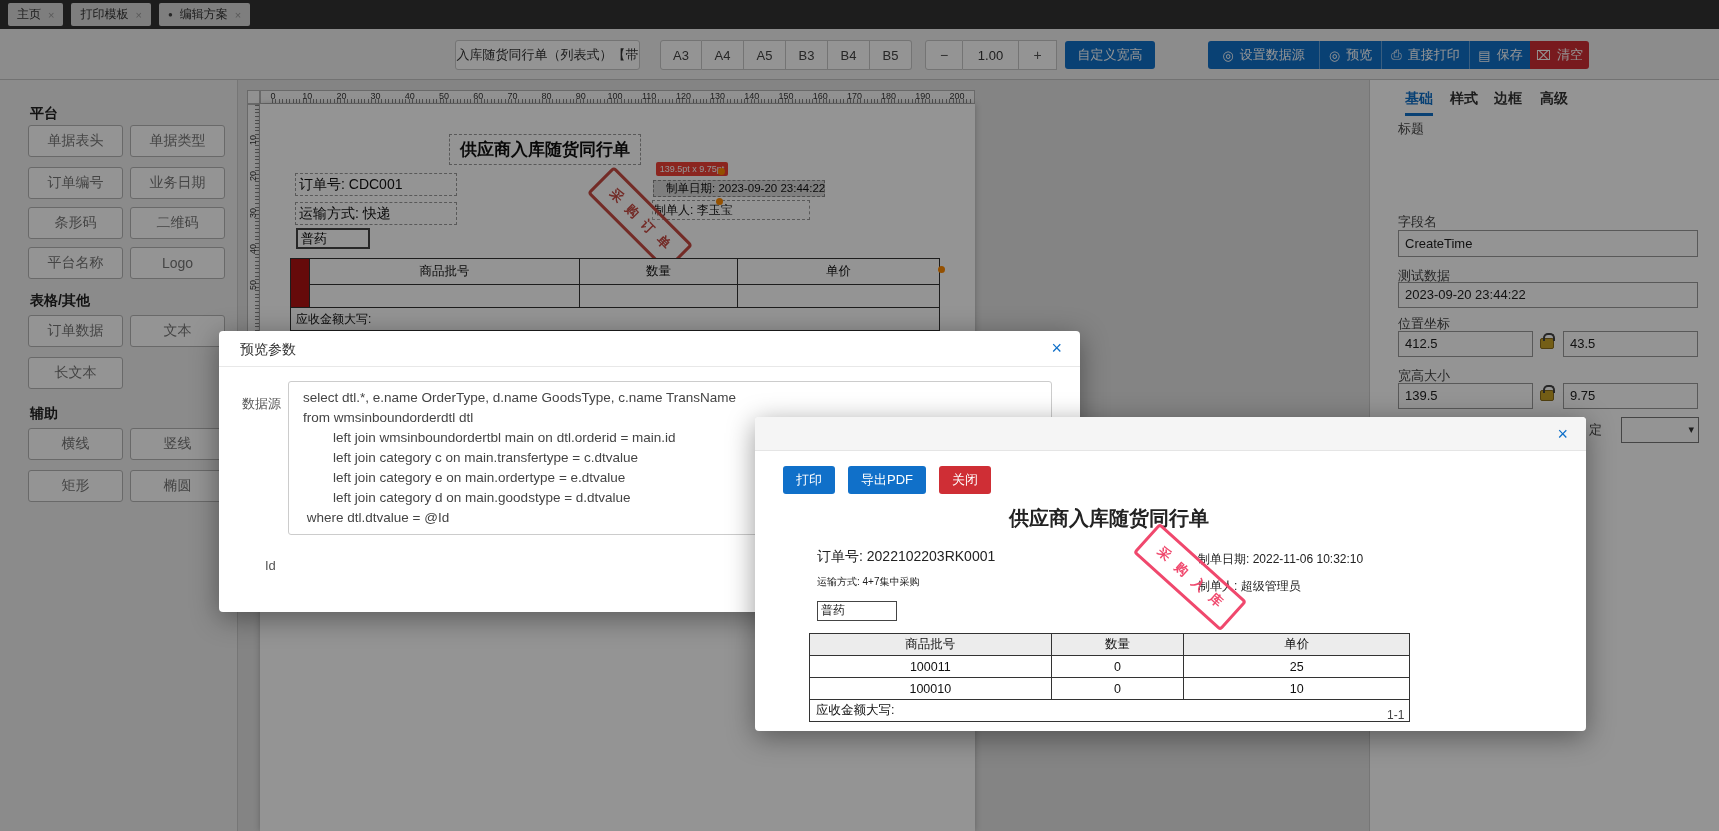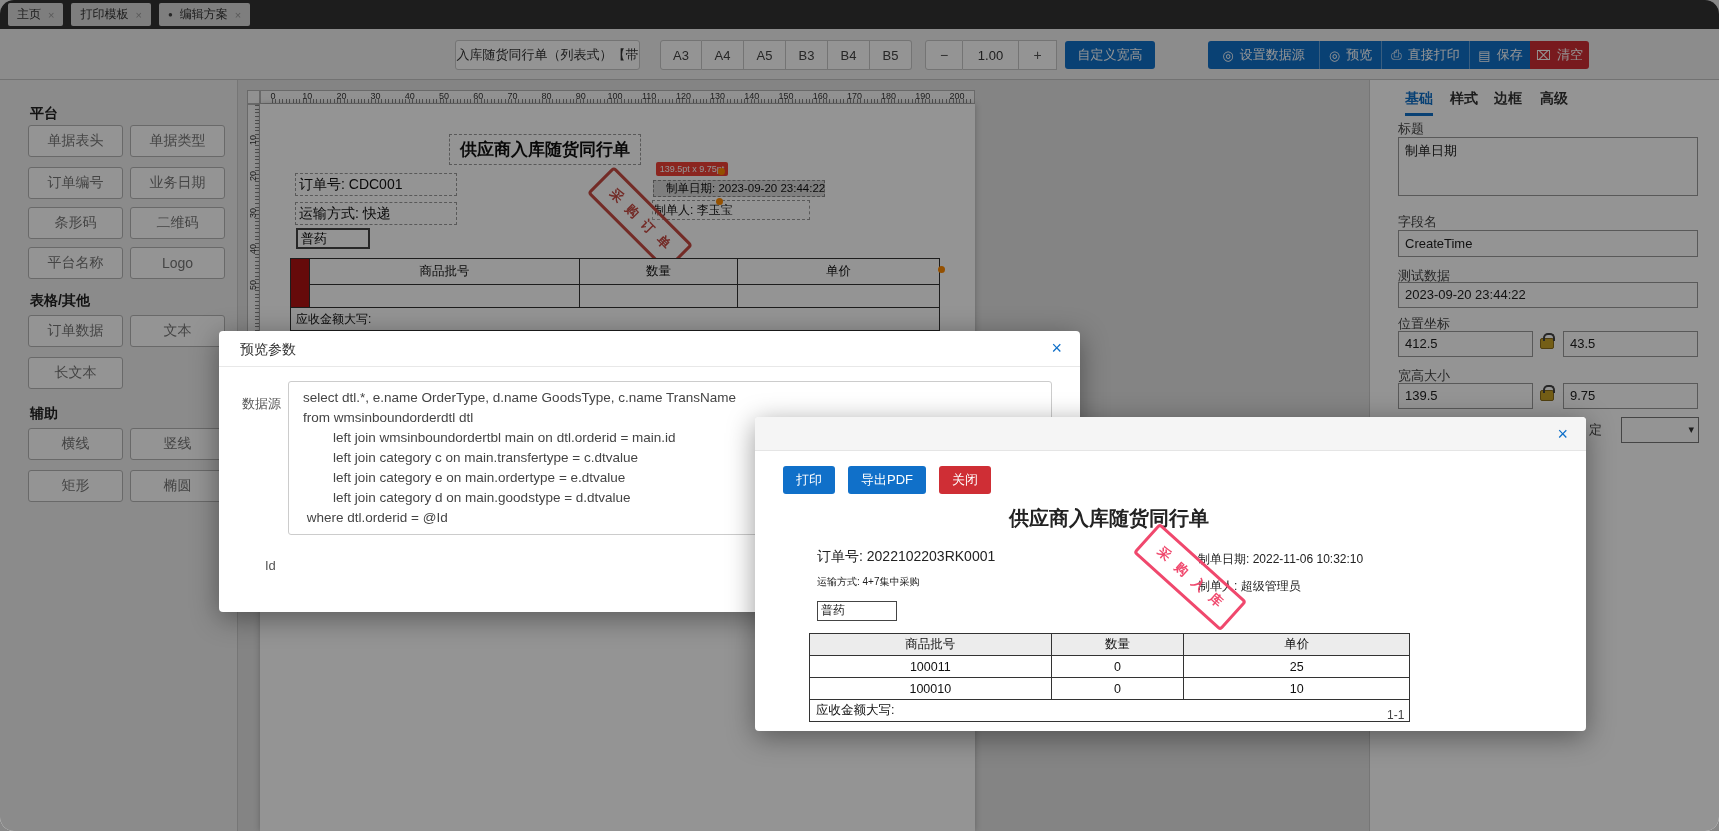--- a/index.html
+++ b/index.html
@@ -1,17 +1,17 @@
 <!DOCTYPE html>
 <html><head>
 <meta charset="utf-8">
 <style>
 * { margin:0; padding:0; box-sizing:border-box; }
 body { font-family:"Liberation Sans","DejaVu Sans",sans-serif; background:#888; }
-.app { position:relative; width:1719px; height:831px; background:#e3e3e3; overflow:hidden;border-radius:14px; }
+.app { position:relative; width:1719px; height:831px; background:#e3e3e3; overflow:hidden; }
 
 
 .tabbar { position:absolute; left:0; top:0; width:100%; height:29px; background:#333; display:flex; align-items:flex-end; gap:8px; padding-left:8px; }
 .tab { height:23px; margin-bottom:3px; background:#d9d9d9; border-radius:2px; display:flex; align-items:center; gap:7px; padding:0 9px; font-size:12px; color:#333; white-space:nowrap; }
 .tab .bullet { font-size:8px; color:#444; }
 .tab .tx { color:#999; font-size:11px; }
 
 
 .toolbar { position:absolute; left:0; top:29px; width:100%; height:51px; background:#f2f2f2; border-bottom:1px solid #c4c4c4; }
 .tpl-input { position:absolute; left:455px; top:11px; width:185px; height:30px; background:#fff; border:1px solid #c8c8c8; border-radius:3px; font-size:13px; color:#333; text-align:center; line-height:28px; overflow:hidden; white-space:nowrap; }
@@ -245,21 +245,20 @@
       <div class="dt-foot" style="left:30px;top:203px;width:650px;height:24px">应收金额大写:</div>
     </div>
   </div>
 
   <div class="inspector">
     <div class="insp-tab active" style="left:35px">基础</div>
     <div class="insp-tab" style="left:80px">样式</div>
     <div class="insp-tab" style="left:124px">边框</div>
     <div class="insp-tab" style="left:170px">高级</div>
     <div class="f-label" style="top:40px">标题</div>
-    <div class="f-area" style="top:57px">制单日期</div>
     <div class="f-label" style="top:133px">字段名</div>
     <div class="f-input" style="top:150px">CreateTime</div>
     <div class="f-label" style="top:187px">测试数据</div>
     <div class="f-input" style="top:202px;height:26px;line-height:24px">2023-09-20 23:44:22</div>
     <div class="f-label" style="top:235px">位置坐标</div>
     <div class="f-input f-small" style="top:251px;height:26px;line-height:24px">412.5</div>
     <div class="lock" style="top:258px"></div>
     <div class="f-input f-small" style="left:193px;top:251px;height:26px;line-height:24px">43.5</div>
     <div class="f-label" style="top:287px">宽高大小</div>
     <div class="f-input f-small" style="top:303px;height:26px;line-height:24px">139.5</div>
@@ -279,21 +278,21 @@
       <div class="m-close">×</div>
     </div>
     <div class="ds-label">数据源</div>
     <div class="sqlbox">
       <div class="sql-line">select dtl.*, e.name OrderType, d.name GoodsType, c.name TransName</div>
       <div class="sql-line">from wmsinboundorderdtl dtl</div>
       <div class="sql-line">        left join wmsinboundordertbl main on dtl.orderid = main.id</div>
       <div class="sql-line">        left join category c on main.transfertype = c.dtvalue</div>
       <div class="sql-line">        left join category e on main.ordertype = e.dtvalue</div>
       <div class="sql-line">        left join category d on main.goodstype = d.dtvalue</div>
-      <div class="sql-line"> where dtl.orderid = @Id</div>
+      <div class="sql-line"> where dtl.dtvalue = @Id</div>
     </div>
     <div class="id-label">Id</div>
   </div>
 
   <div class="modal modal-preview">
     <div class="m2-head">
       <div class="m-close">×</div>
     </div>
     <div class="m2-btns">
       <div class="m2-btn m2-blue">打印</div>

